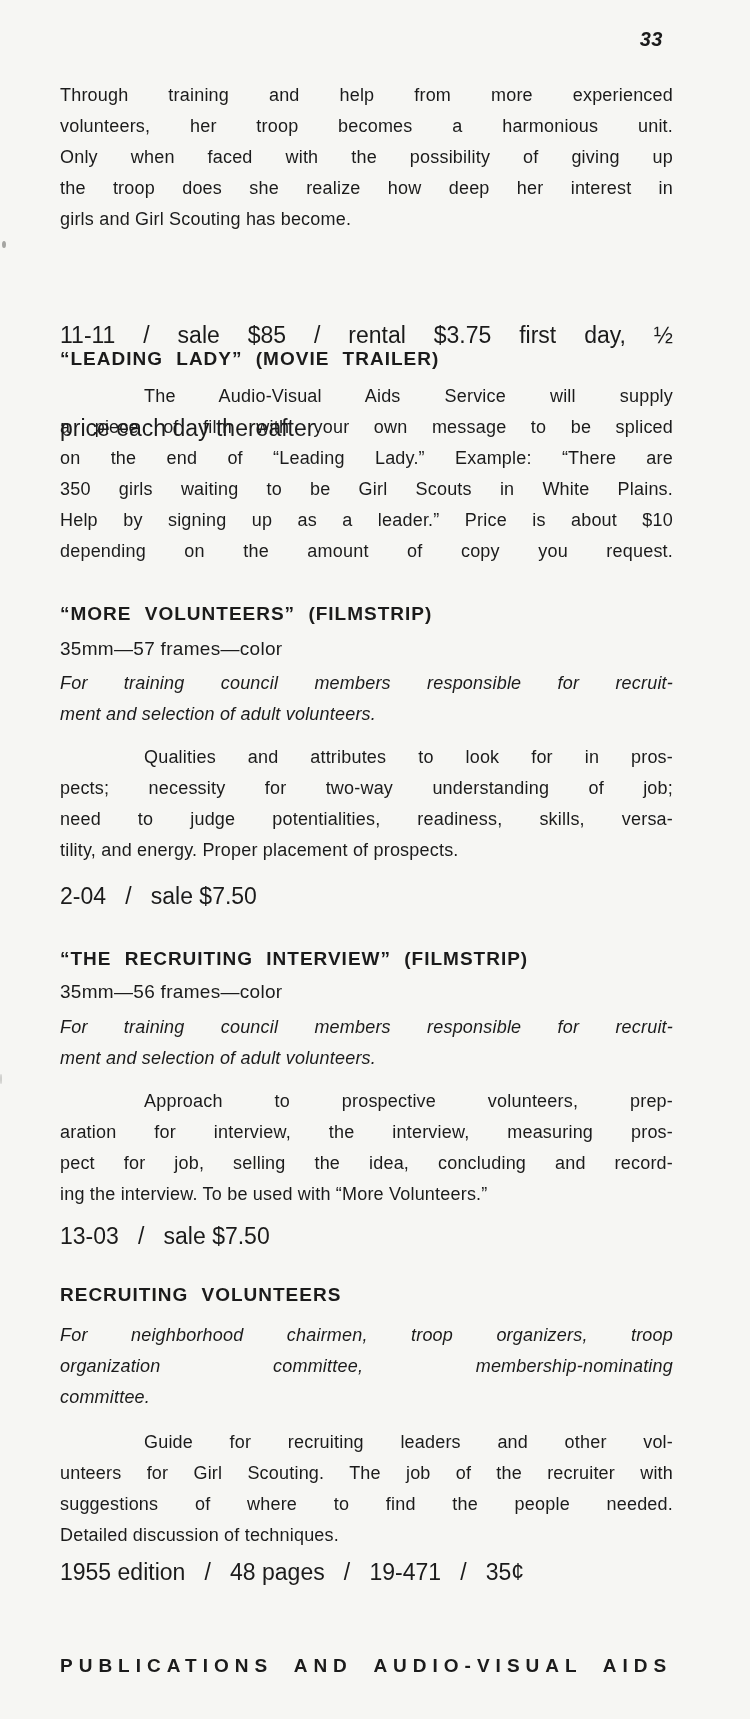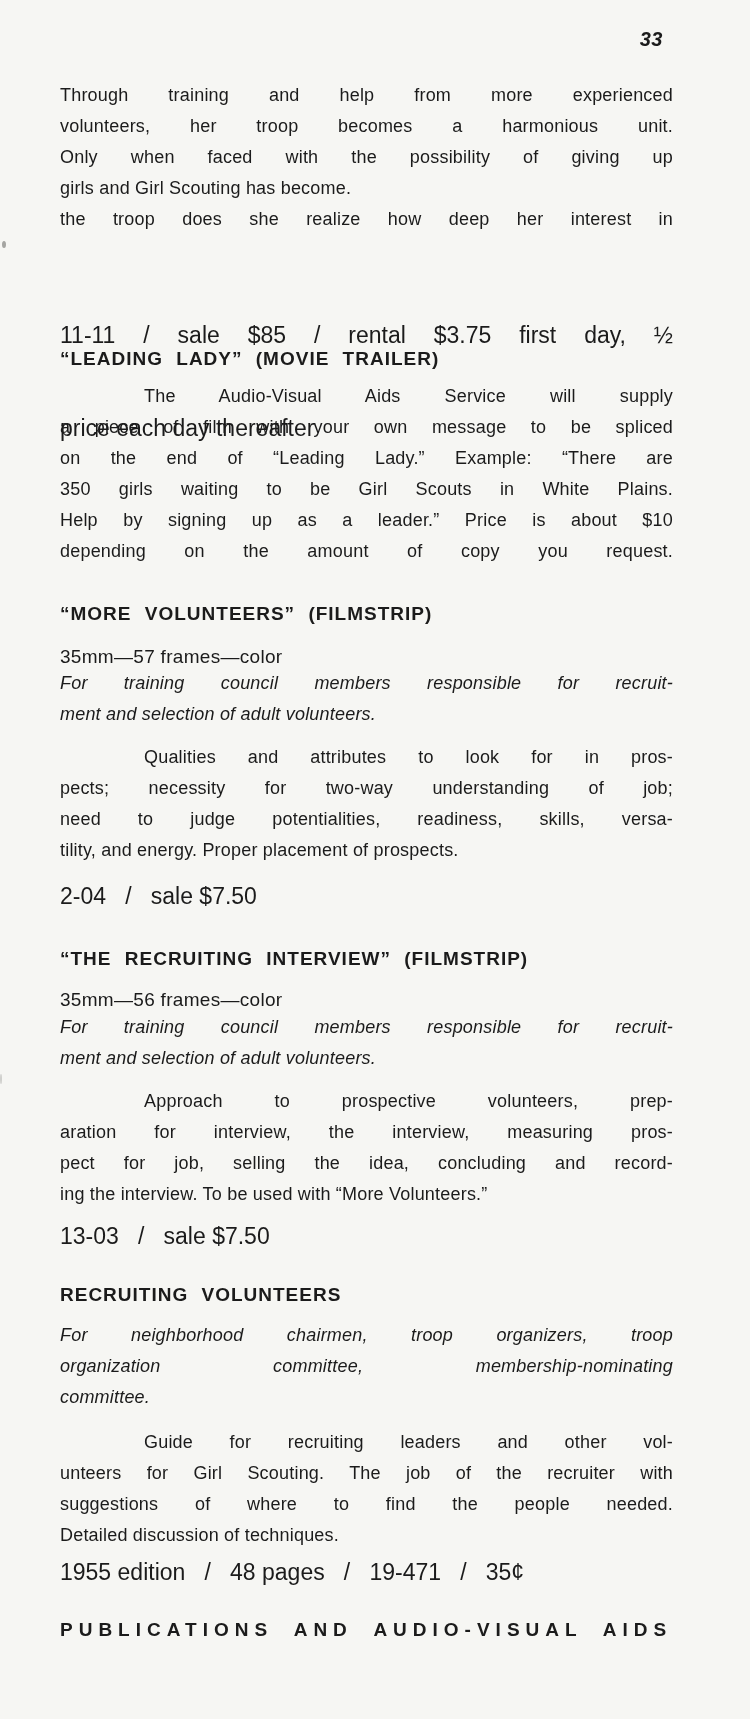--- a/index.html
+++ b/index.html
@@ -22,34 +22,35 @@
   .j { text-align: justify; text-align-last: justify; }
   .ind { padding-left: 84px; }
   .italic { font-style: italic; }
   .heading {
     font-size: 19px;
     font-weight: bold;
     letter-spacing: 1px;
     word-spacing: 7px;
     line-height: 22px;
   }
-  .meta { font-size: 19px; line-height: 22px; letter-spacing: 0.3px; margin-top: 8px; }
+  .meta { font-size: 19px; line-height: 22px; letter-spacing: 0.3px; }
   .catalog { font-size: 23px; line-height: 31px; white-space: pre-wrap; }
   .pagenum {
     position: absolute;
     top: 28px; left: 60px; width: 603px;
     text-align: right;
     font-size: 20px; font-weight: bold; letter-spacing: 0.5px; font-style: italic;
   }
   .footer {
     font-size: 19px;
     font-weight: bold;
     letter-spacing: 6px;
     word-spacing: 10px;
     white-space: nowrap;
+    margin-top: 36px;
   }
   .speck {
     position: absolute;
     background: #8a8a86;
     border-radius: 50%;
   }
   .speck-1 { left: 2px; top: 241px; width: 4px; height: 7px; opacity: 0.75; }
   .speck-2 { left: 0px; top: 1074px; width: 2px; height: 10px; opacity: 0.35; }
 </style>
 </head>
@@ -59,22 +60,22 @@
 
   <div class="pagenum">33</div>
 
   <div class="speck speck-1"></div>
   <div class="speck speck-2"></div>
 
   <div class="block body-text" style="top:80px">
     <div class="tl j">Through training and help from more experienced</div>
     <div class="tl j">volunteers, her troop becomes a harmonious unit.</div>
     <div class="tl j">Only when faced with the possibility of giving up</div>
+    <div class="tl j">the troop does she realize how deep her interest in</div>
     <div class="tl">girls and Girl Scouting has become.</div>
-    <div class="tl j">the troop does she realize how deep her interest in</div>
   </div>
 
   <div class="block catalog" style="top:258px">
     <div class="tl j" style="white-space:normal">11-11   /   sale $85   /   rental $3.75 first day, ½</div>
     <div class="tl">price each day thereafter</div>
   </div>
 
   <div class="block heading" style="top:348px">“LEADING LADY” (MOVIE TRAILER)</div>
   <div class="block body-text" style="top:381px">
     <div class="tl j ind">The Audio-Visual Aids Service will supply</div>

